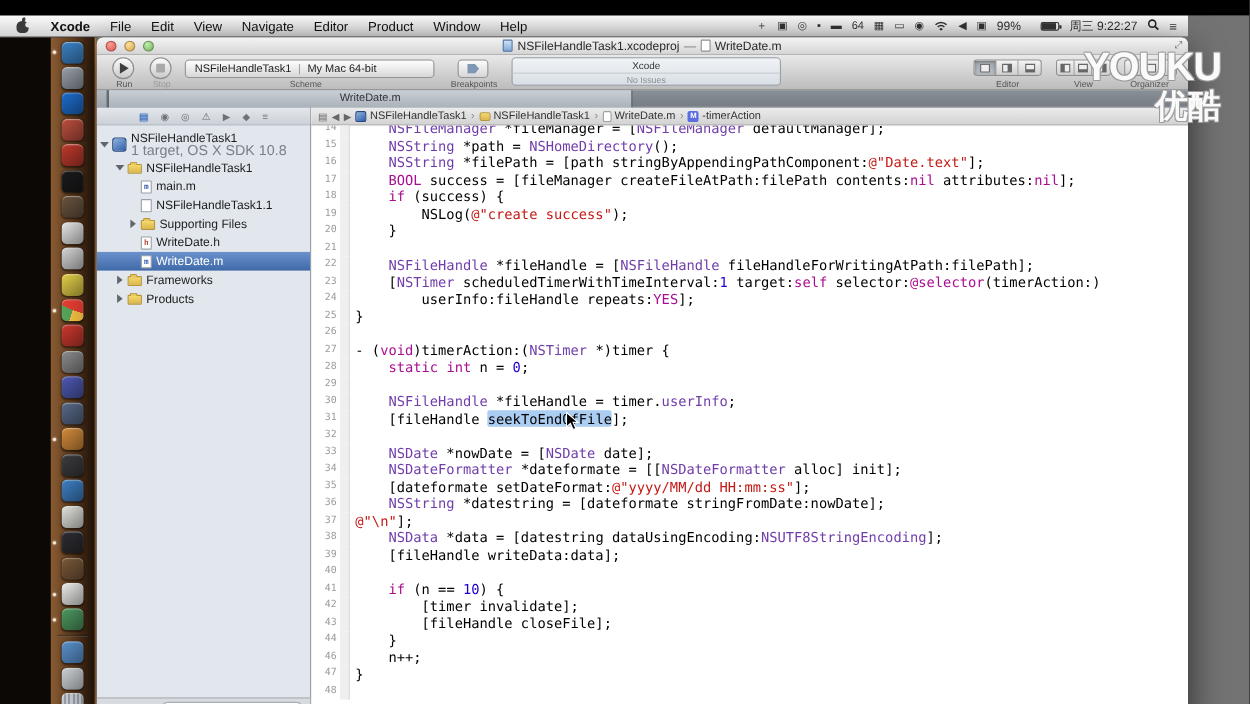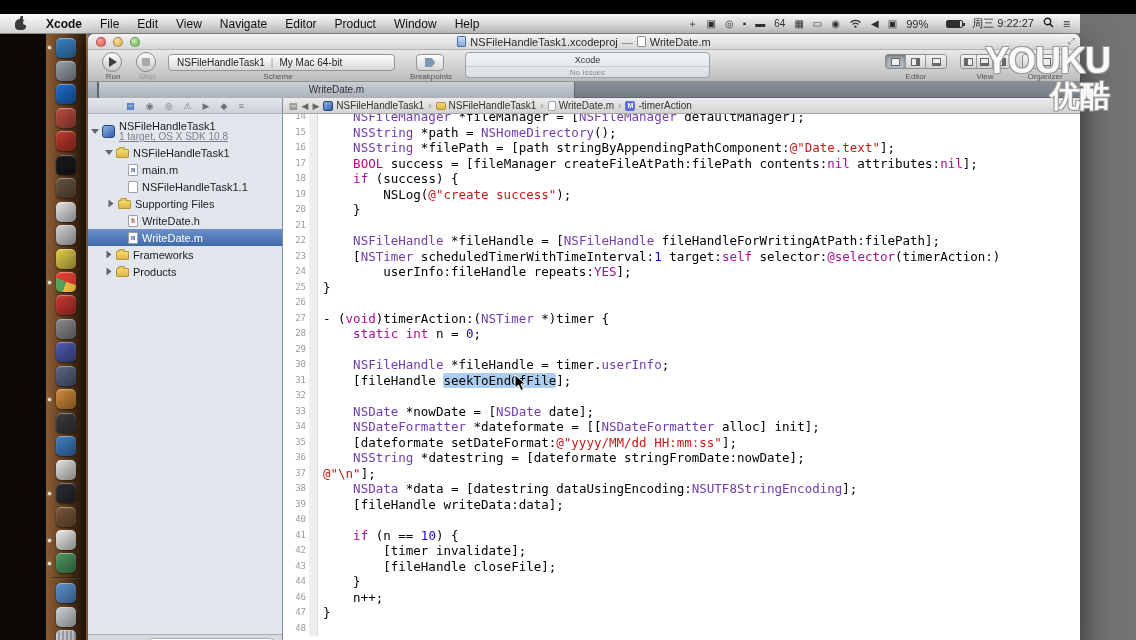--- a/index.html
+++ b/index.html
@@ -103,21 +103,21 @@
   .tri.none{border:none;width:8px;}
   .trow.sel .tri{border-top-color:#fff;}
   .icon-proj{width:13px;height:13px;border-radius:3px;background:linear-gradient(145deg,#8fb3e2,#2f5da8);border:1px solid #27477e;flex:none;margin-right:4px;}
   .icon-folder{width:13px;height:9px;background:linear-gradient(#f3d96b,#ddb64a);border:1px solid #b9953a;border-radius:1px;position:relative;flex:none;margin:2px 4px 0 0;}
   .icon-folder::before{content:"";position:absolute;top:-3px;left:1px;width:5px;height:2px;background:#e6c95e;border:1px solid #b9953a;border-bottom:none;border-radius:2px 2px 0 0;}
   .icon-doc{width:10px;height:12px;background:#fff;border:1px solid #99a0a7;border-radius:1px;flex:none;margin-right:4px;
     font:bold 7px/11px "DejaVu Sans Mono",monospace;text-align:center;color:#3b5fb0;}
   .icon-doc.h{color:#b0483b;}
   .icon-doc.plain{color:transparent;}
   .pname{line-height:11px;}
-  .psub{font-size:10px;color:#7b8087;line-height:9px;text-decoration:underline;}
+  .psub{font-size:13px;color:#7b8087;line-height:9px;}
   #navfilter{height:20px;background:#d7dbe0;border-top:1px solid #a9afb6;display:flex;align-items:center;
     padding:0 6px;gap:5px;font-size:10px;color:#5a5f66;}
   #filterfield{flex:1;height:13px;background:#fff;border:1px solid #a8aeb5;border-radius:7px;
     font-size:8px;color:#999;line-height:12px;padding:0 6px;}
 
   
   #editor{flex:1;height:100%;display:flex;flex-direction:column;background:#fff;}
   #jumpbar{height:16px;background:linear-gradient(#ececec,#d3d3d3);border-bottom:1px solid #a6a6a6;
     display:flex;align-items:center;font-size:10px;color:#333;gap:4px;padding:0 6px;white-space:nowrap;}
   .jico{font-size:9px;color:#666;}
@@ -394,21 +394,21 @@
             <div class="trow" style="padding-left: 26px;">
               <span class="tri none"></span>
               <span class="icon-doc">m</span>
               <span>main.m</span>
             </div>
             <div class="trow" style="padding-left: 26px;">
               <span class="tri none"></span>
               <span class="icon-doc plain"></span>
               <span>NSFileHandleTask1.1</span>
             </div>
-            <div class="trow" style="padding-left: 16px;">
+            <div class="trow" style="padding-left: 26px;">
               <span class="tri closed"></span>
               <span class="icon-folder"></span>
               <span>Supporting Files</span>
             </div>
             <div class="trow" style="padding-left: 26px;">
               <span class="tri none"></span>
               <span class="icon-doc h">h</span>
               <span>WriteDate.h</span>
             </div>
             <div class="trow sel" style="padding-left: 26px;">

